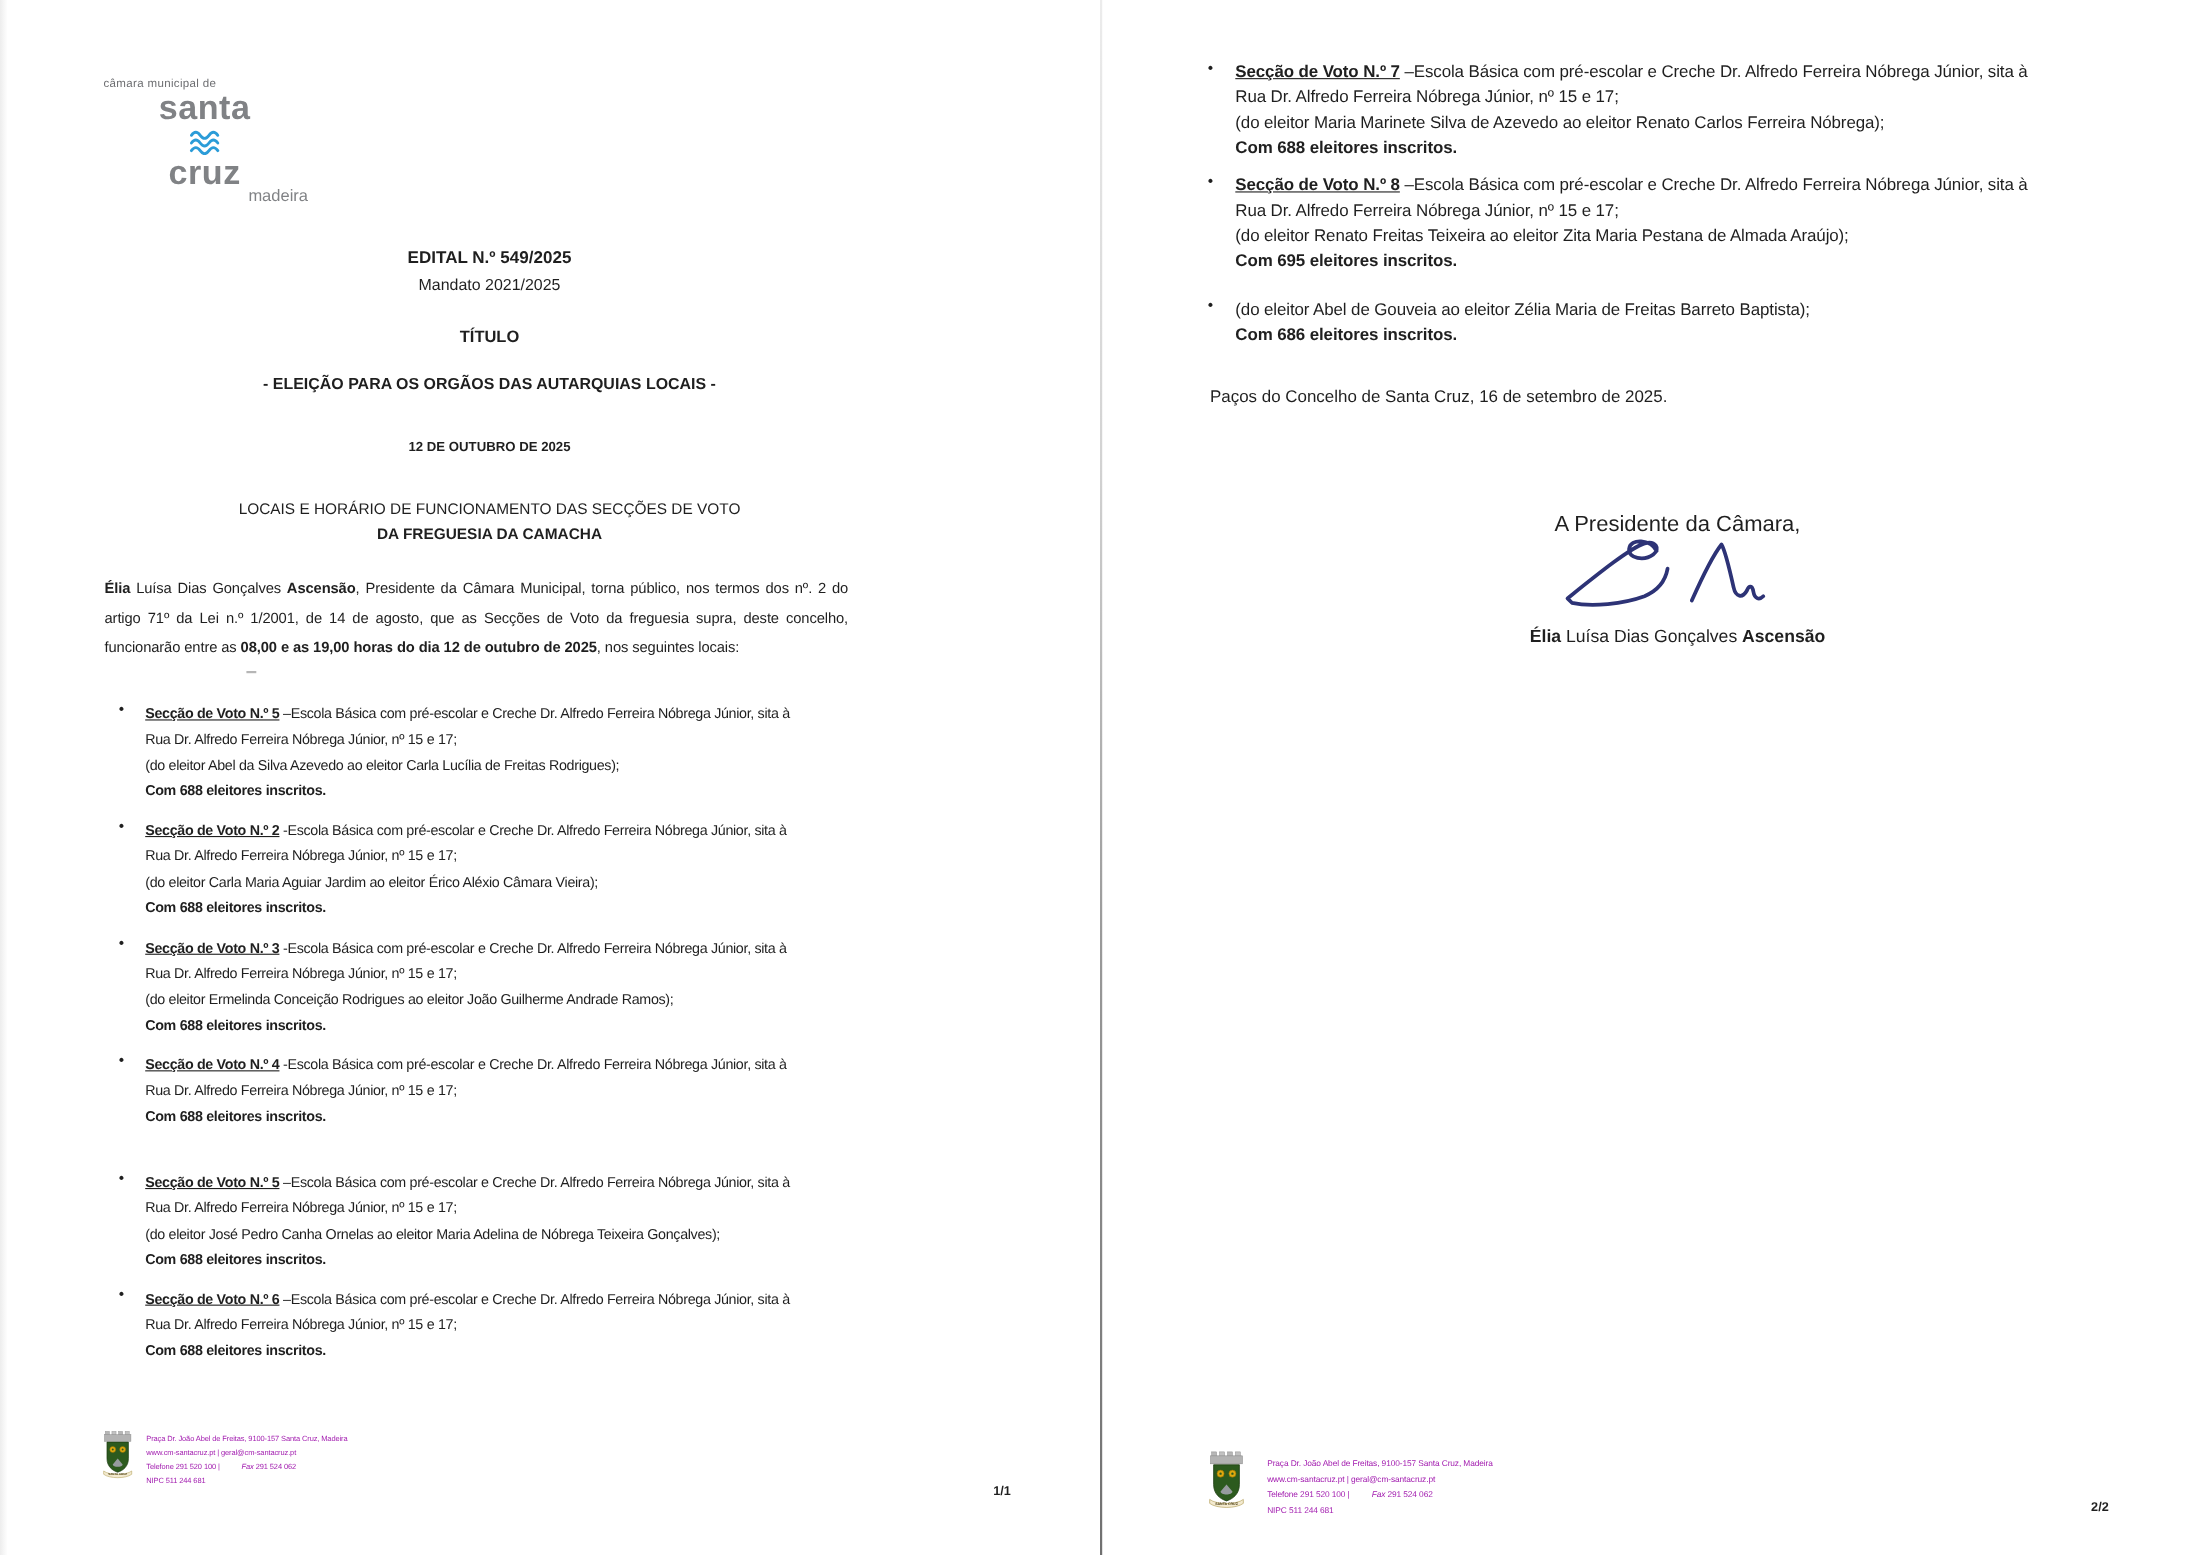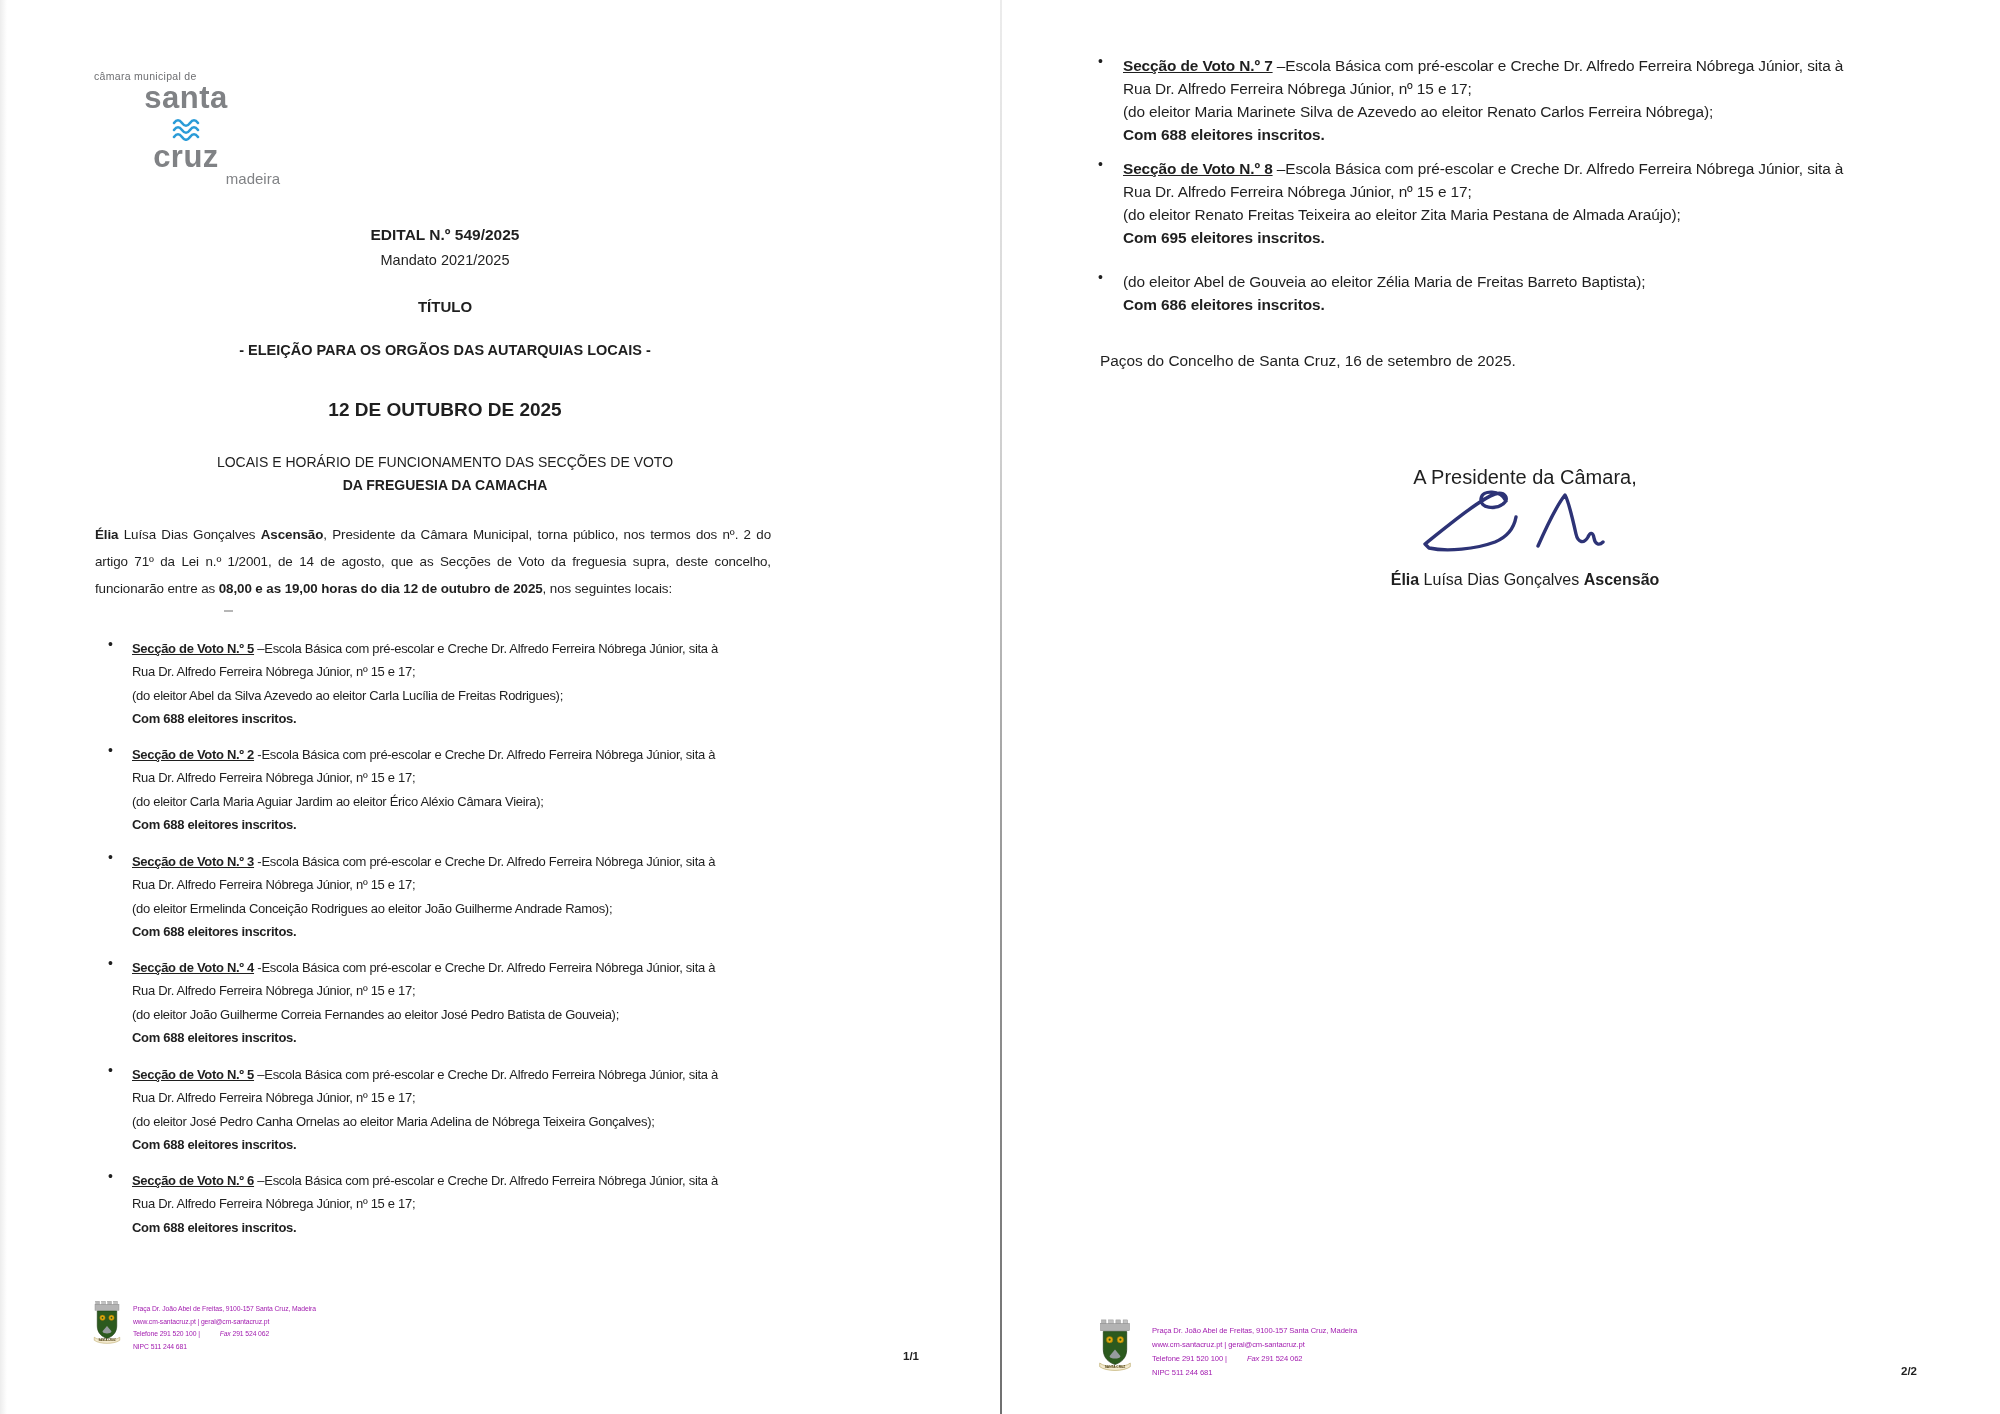--- a/index.html
+++ b/index.html
@@ -21,21 +21,21 @@
     color:#808285; letter-spacing:.5px; line-height:1.05;flex-direction:column; }
   .logo-wave { margin:2px 1px 0 1px; }
   .logo-region { font-size:15px; color:#808285; text-align:right; width:188px; margin-top:-3px; }
 
   
   .center-col { position:absolute; left:95px; width:700px; text-align:center; white-space:nowrap; }
   .h-edital   { top:226px; font-size:15.5px; font-weight:bold; }
   .h-mandato  { top:252px; font-size:14.5px; }
   .h-titulo   { top:298px; font-size:15px; font-weight:bold; }
   .h-eleicao  { top:342px; font-size:14.5px; font-weight:bold; }
-  .h-date     { top:399px; font-size:19px; font-weight:bold; }
+  .h-date     { top:399px; font-size:12px; font-weight:bold; }
   .h-loc1     { top:454px; font-size:14px; }
   .h-loc2     { top:477px; font-size:14px; font-weight:bold; }
 
   
   .intro { position:absolute; left:95px; top:521px; width:676px;
     font-size:13.4px; line-height:27px; text-align:justify; letter-spacing:-0.1px; }
   .b { font-weight:bold; }
 
   .artifact-dash { position:absolute; left:224px; top:610px; width:9px; height:2px;
     background:#8f8f8f; opacity:.65; }
@@ -162,21 +162,20 @@
           <div class="s-line">(do eleitor Ermelinda Conceição Rodrigues ao eleitor João Guilherme Andrade Ramos);</div>
           <div class="s-line s-reg">Com 688 eleitores inscritos.</div>
         </div>
       </div>
 
       <div class="sec" style="top:956px">
         <span class="bullet">•</span>
         <div class="content">
           <div class="s-line"><span class="s-head">Secção de Voto N.º 4</span><span> -Escola Básica com pré-escolar e Creche Dr. Alfredo Ferreira Nóbrega Júnior, sita à</span></div>
           <div class="s-line">Rua Dr. Alfredo Ferreira Nóbrega Júnior, nº 15 e 17;</div>
-          <div class="s-line">(do eleitor João Guilherme Correia Fernandes ao eleitor José Pedro Batista de Gouveia);</div>
           <div class="s-line s-reg">Com 688 eleitores inscritos.</div>
         </div>
       </div>
 
       <div class="sec" style="top:1063px">
         <span class="bullet">•</span>
         <div class="content">
           <div class="s-line"><span class="s-head">Secção de Voto N.º 5</span><span> –Escola Básica com pré-escolar e Creche Dr. Alfredo Ferreira Nóbrega Júnior, sita à</span></div>
           <div class="s-line">Rua Dr. Alfredo Ferreira Nóbrega Júnior, nº 15 e 17;</div>
           <div class="s-line">(do eleitor José Pedro Canha Ornelas ao eleitor Maria Adelina de Nóbrega Teixeira Gonçalves);</div>

